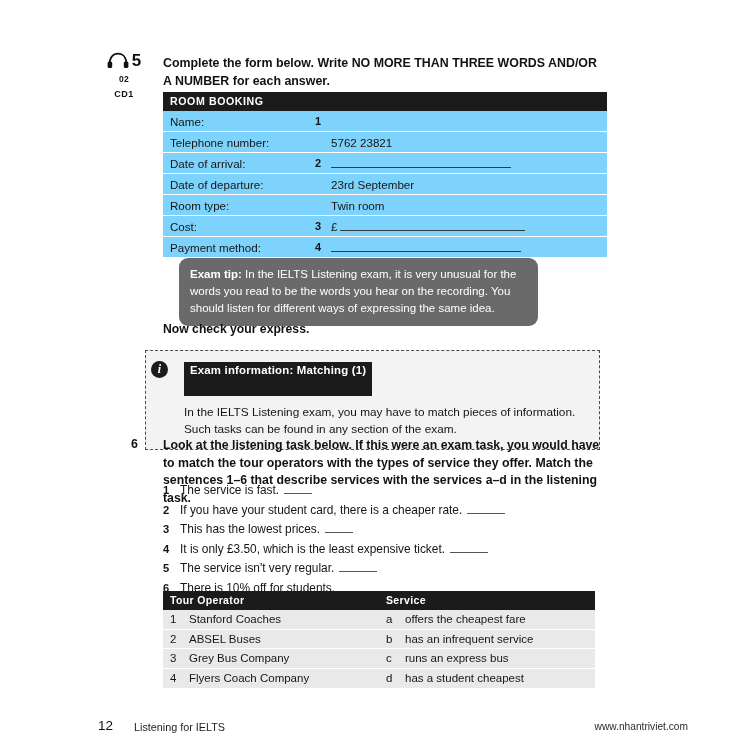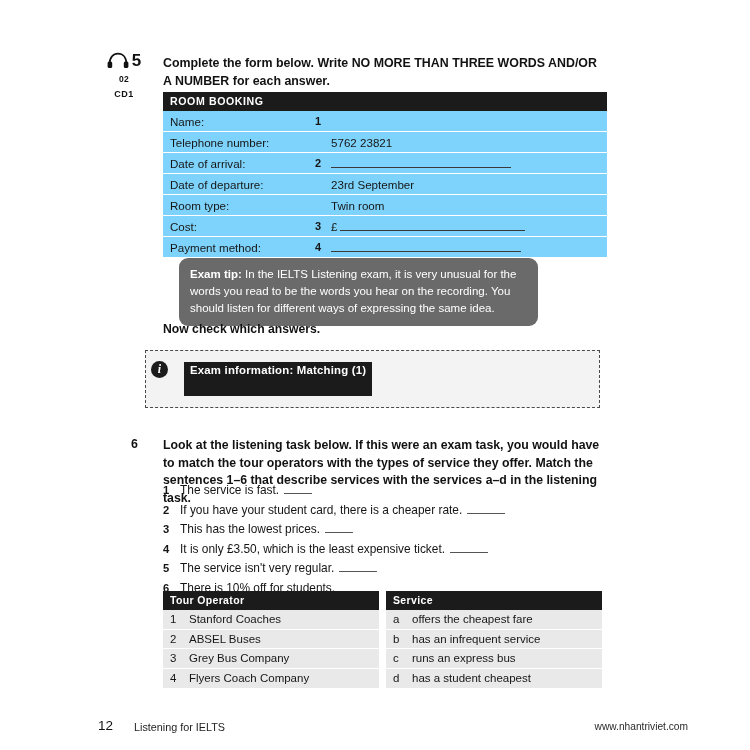--- a/index.html
+++ b/index.html
@@ -236,21 +236,20 @@
   .b-sm { width: 28px; }
   .b-md { width: 38px; }
 
   
   .match-table {
     position: absolute;
     left: 163px;
     top: 591px;
     width: 440px;
     display: flex;
-    gap: 7px;
   }
   .mt-col { width: 216px; }
   .mt-head {
     background: #1b1b1b;
     color: #ffffff;
     font-size: 10.5px;
     font-weight: bold;
     letter-spacing: .35px;
     padding: 3px 0 4px 7px;
     height: 12px;
@@ -355,26 +354,27 @@
         <span class="fr-num">4</span>
         <span class="fr-val"><span></span><span class="answer-rule rule-w4"></span></span>
       </div>
     </div>
 </div>
 
 <div class="exam-tip">
   <b>Exam tip:</b><span> In the IELTS Listening exam, it is very unusual for the words you read to be the words you hear on the recording. You should listen for different ways of expressing the same idea.</span>
 </div>
 
-<div class="now-check">Now check which answers.</div>
+<div class="now-check">Now check your express.</div>
 
 <div class="exam-info-wrap">
   <div class="exam-info-box">
     <span class="info-icon">i</span>
     <span class="exam-info-title">Exam information: Matching (1)</span>
+    <div class="exam-info-body">In the IELTS Listening exam, you may have to match pieces of information. Such tasks can be found in any section of the exam.</div>
   </div>
 </div>
 
 <div class="q6-num">6</div>
 <div class="q6-instr">Look at the listening task below. If this were an exam task, you would have to match the tour operators with the types of service they offer. Match the sentences 1–6 that describe services with the services a–d in the listening task.</div>
 <div class="q6-list" id="q6-list">
     <div class="q6-item">
       <span class="ix">1</span>
       <span>The service is fast.</span>
       <span class="blank b-sm"></span>

